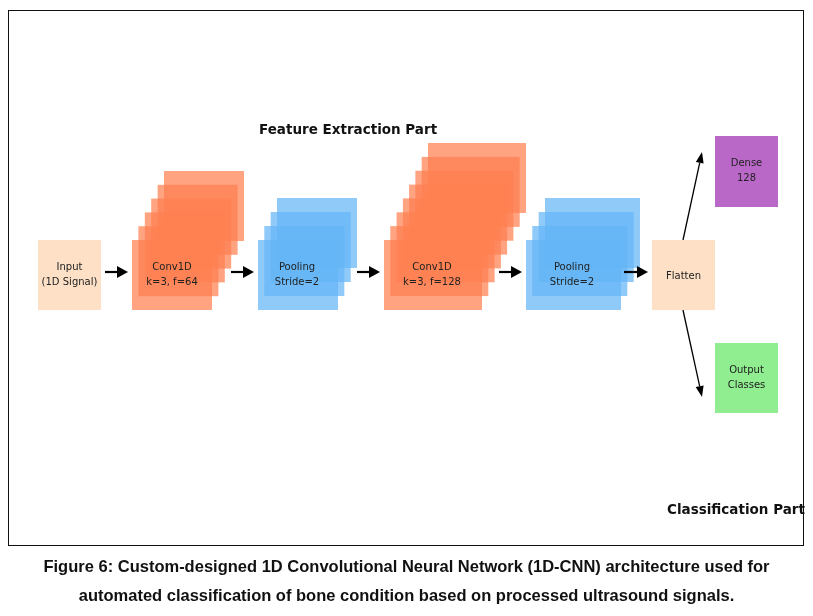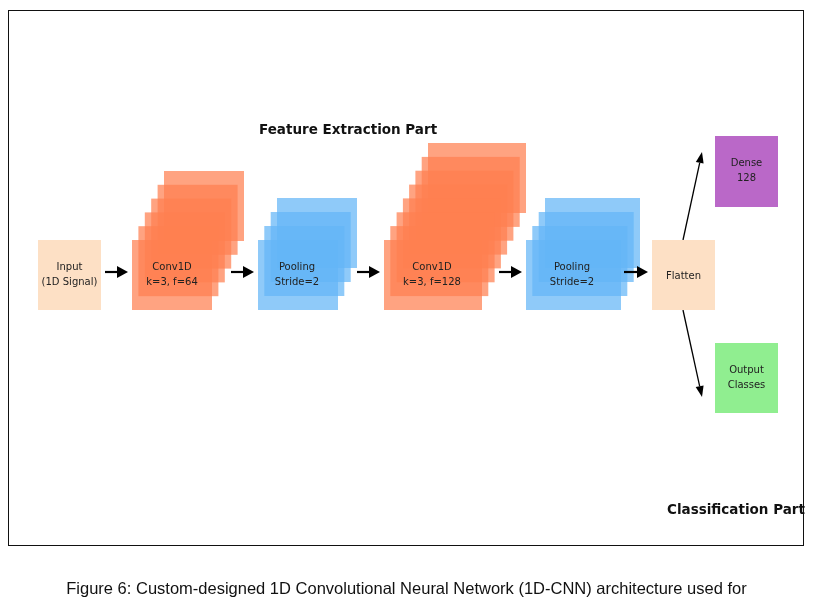--- a/index.html
+++ b/index.html
@@ -1,21 +1,21 @@
 <!DOCTYPE html>
 <html><head>
 <meta charset="utf-8">
 <style>
   html, body { margin: 0; padding: 0; background: #ffffff; }
   body { width: 813px; height: 616px; position: relative; overflow: hidden; font-family: "DejaVu Sans", sans-serif; }
   #frame { position: absolute; left: 8px; top: 10px; width: 796px; height: 536px; border: 1.5px solid #111; box-sizing: border-box; background: #fff; }
   svg { position: absolute; left: 0; top: 0; }
   .lbl { font-family: "DejaVu Sans", sans-serif; font-size: 10px; fill: #222; text-anchor: middle; }
   .ttl { font-family: "DejaVu Sans", sans-serif; font-size: 13.5px; font-weight: bold; fill: #111; }
-  #caption { position: absolute; left: 0; top: 552px; width: 813px; text-align: center; font-family: "Liberation Sans", sans-serif; font-weight: normal; font-size: 16.5px; line-height: 29px; color: #111; margin-top: 22px; }
+  #caption { position: absolute; left: 0; top: 552px; width: 813px; text-align: center; font-family: "Liberation Sans", sans-serif; font-weight: bold; font-size: 16.5px; line-height: 29px; color: #111; }
 </style>
 </head>
 <body>
 
 <div id="frame"></div>
 
 <svg id="diag" width="813" height="550" viewBox="0 0 813 550">
   <defs>
     <marker id="ah" markerWidth="10" markerHeight="10" refX="8" refY="5" orient="auto" markerUnits="userSpaceOnUse">
       <path d="M0,0 L10,5 L0,10 z" fill="#000"></path>
@@ -120,13 +120,14 @@
   </g>
     <g>
     <rect id="r-output" x="715" y="343" width="63" height="70" fill="#90ee90"></rect>
     <text class="lbl" x="746.5" y="373">Output</text>
     <text class="lbl" x="746.5" y="388">Classes</text>
   </g>
   </svg>
 
 <div id="caption">
   <div>Figure 6: Custom-designed 1D Convolutional Neural Network (1D-CNN) architecture used for</div>
+  <div>automated classification of bone condition based on processed ultrasound signals.</div>
 </div>
 
 </body></html>

